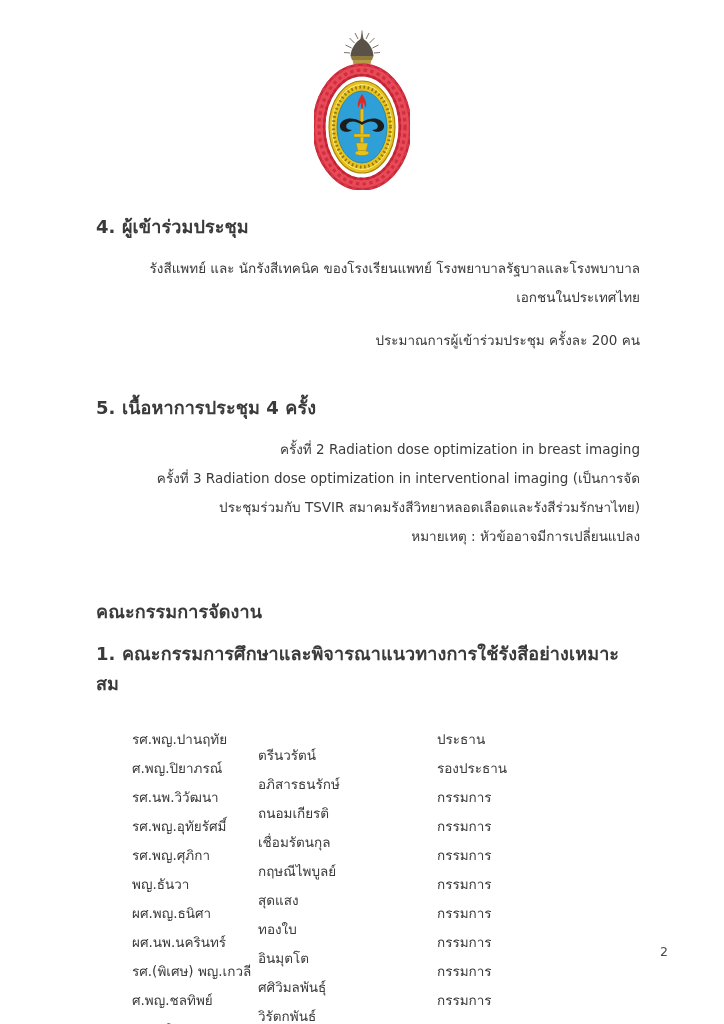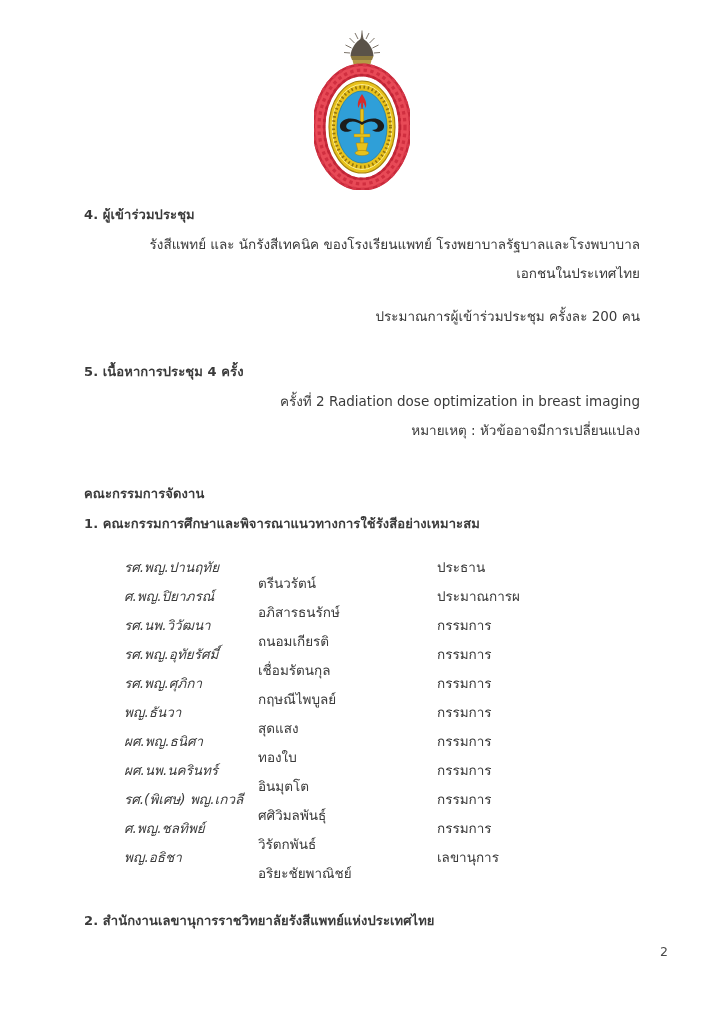--- a/index.html
+++ b/index.html
@@ -41,23 +41,23 @@
     position: absolute;
     left: 84px;
     top: 200px;
     width: 556px;
     font-size: 13.5px;
     line-height: 1.0;
   }
 
   .h-sec {
     font-weight: bold;
-    font-size: 13px;
+    font-size: 18px;
     line-height: 30px;
-    margin: 0;
+    margin: 12px;
     letter-spacing: 0.1px;
   }
   .para {
     font-size: 13.5px;
     line-height: 29px;
     margin: 0;
     text-indent: 52px;
     text-align: right;
   }
   .spacer-sm { height: 14px; }
@@ -73,23 +73,22 @@
   .roster-row {
     display: block;
     position: relative;
     height: 29px;
     line-height: 29px;
     font-size: 13.5px;
     white-space: nowrap;
   }
   .col-name {
     position: absolute;
-    left: 40px;
+    left: 48px;
     top: 0;
-    font-style: italic;
   }
   .col-surname {
     position: absolute;
     left: 174px;
     top: 16px;
   }
   .col-role {
     position: absolute;
     left: 353px;
     top: 0;
@@ -181,39 +180,40 @@
 
     <div class="h-sec">4. ผู้เข้าร่วมประชุม</div>
     <div class="para">รังสีแพทย์ และ นักรังสีเทคนิค ของโรงเรียนแพทย์ โรงพยาบาลรัฐบาลและโรงพบาบาลเอกชนในประเทศไทย</div>
     <div class="spacer-sm"></div>
     <div class="para">ประมาณการผู้เข้าร่วมประชุม ครั้งละ 200 คน</div>
 
     <div class="spacer-md"></div>
 
     <div class="h-sec">5. เนื้อหาการประชุม 4 ครั้ง</div>
     <div class="para">ครั้งที่ 2 Radiation dose optimization in breast imaging</div>
+    <div class="para">ครั้งที่ 3 Radiation dose optimization in interventional imaging (เป็นการจัดประชุมร่วมกับ TSVIR สมาคมรังสีวิทยาหลอดเลือดและรังสีร่วมรักษาไทย)</div>
     <div class="para">หมายเหตุ : หัวข้ออาจมีการเปลี่ยนแปลง</div>
 
     <div class="spacer-lg"></div>
 
     <div class="h-sec">คณะกรรมการจัดงาน</div>
     <div class="h-sec">1. คณะกรรมการศึกษาและพิจารณาแนวทางการใช้รังสีอย่างเหมาะสม</div>
 
     <div class="spacer-sm"></div>
 
     <ul class="roster">
       <li class="roster-row">
         <span class="col-name">รศ.พญ.ปานฤทัย</span>
         <span class="col-surname">ตรีนวรัตน์</span>
         <span class="col-role">ประธาน</span>
       </li>
       <li class="roster-row">
         <span class="col-name">ศ.พญ.ปิยาภรณ์</span>
         <span class="col-surname">อภิสารธนรักษ์</span>
-        <span class="col-role">ประมาณการผ</span>
+        <span class="col-role">รองประธาน</span>
       </li>
       <li class="roster-row">
         <span class="col-name">รศ.นพ.วิวัฒนา</span>
         <span class="col-surname">ถนอมเกียรติ</span>
         <span class="col-role">กรรมการ</span>
       </li>
       <li class="roster-row">
         <span class="col-name">รศ.พญ.อุทัยรัศมี์</span>
         <span class="col-surname">เชื่อมรัตนกุล</span>
         <span class="col-role">กรรมการ</span>

